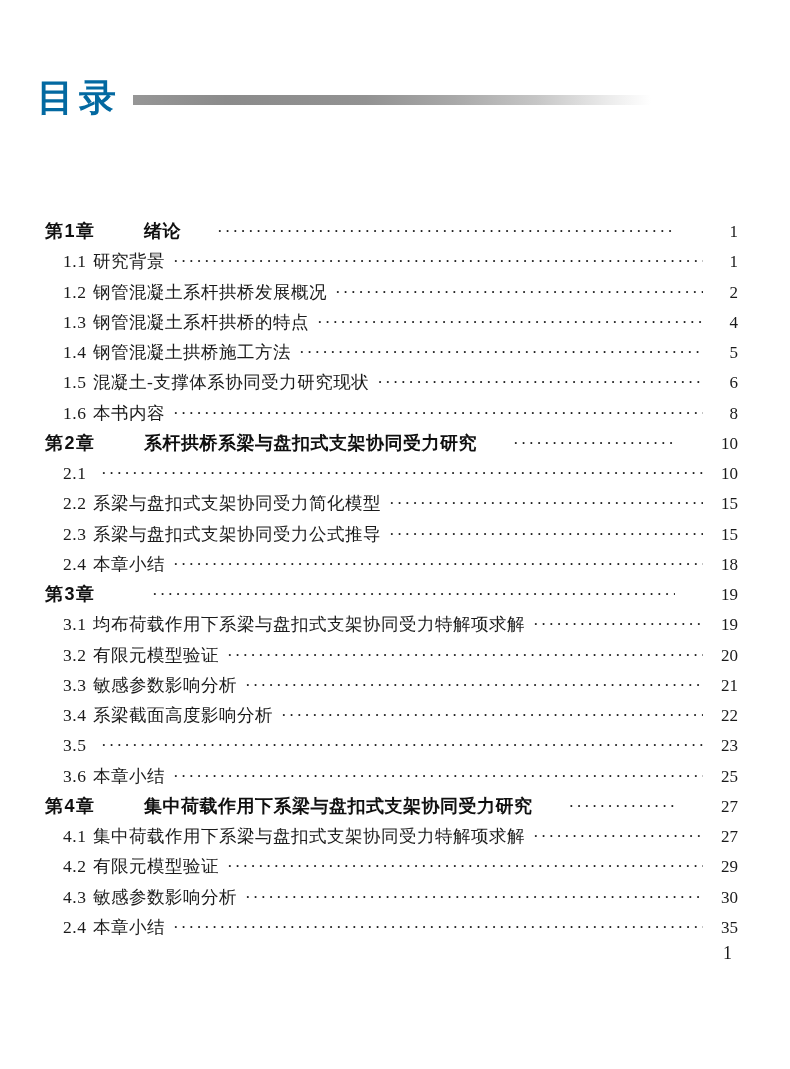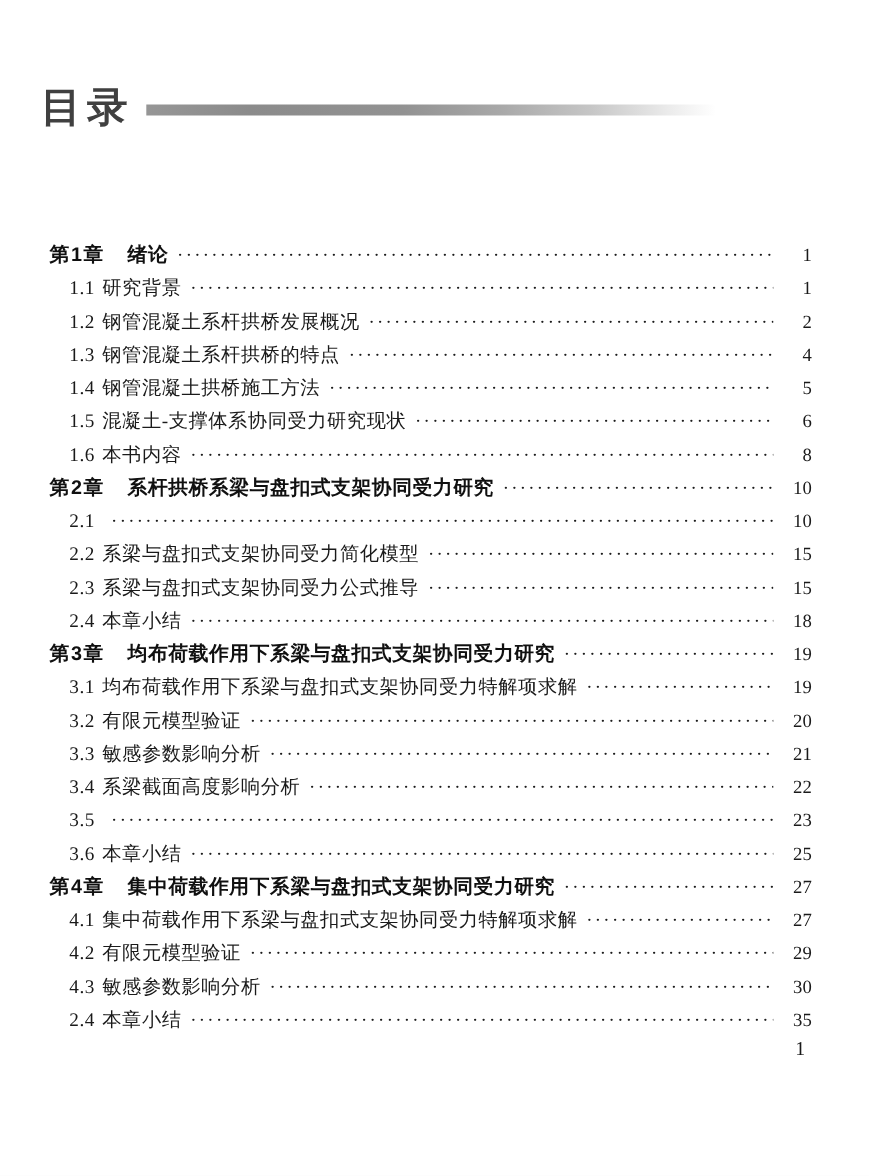--- a/index.html
+++ b/index.html
@@ -18,21 +18,21 @@
   .page-title {
     position: absolute;
     left: 37px;
     top: 78px;
     margin: 0;
     font-family: "Liberation Sans", "DejaVu Sans", sans-serif;
     font-weight: 700;
     font-size: 37px;
     line-height: 1.1;
     letter-spacing: 5px;
-    color: #404040;
+    color: #0369a1;
   }
   .title-rule {
     position: absolute;
     left: 133px;
     top: 95px;
     width: 518px;
     height: 10px;
     background: linear-gradient(to right,
       #969696 0%, #8b8b8b 18%, #929292 45%,
       #a8a8a8 62%, #c6c6c6 78%, #ececec 92%, #ffffff 100%);
@@ -51,20 +51,21 @@
     height: 30.25px;
     line-height: 30.25px;
     font-size: 17.5px;
     white-space: nowrap;
   }
   .toc-row.chapter {
     font-family: "Liberation Sans", "DejaVu Sans", sans-serif;
     font-weight: 700;
     font-size: 18px;
     color: #101010;
+    gap: 28px;
   }
   .toc-row.section {
     font-family: "Liberation Serif", "DejaVu Serif", serif;
     font-weight: 400;
     color: #1a1a1a;
   }
   .toc-row .entry-num { flex: 0 0 auto; }
   .toc-row.chapter .entry-num {
     width: 62px;
     margin-right: 9px;
@@ -184,21 +185,20 @@
       <span class="entry-page">15</span>
     </div>
       <div class="toc-row section">
       <span class="entry-num">2.4</span>
       <span class="entry-title">本章小结</span>
       <span class="leader">································································································································································</span>
       <span class="entry-page">18</span>
     </div>
       <div class="toc-row chapter">
       <span class="entry-num">第3章</span>
-      <span class="entry-title">均布荷载作用下系梁与盘扣式支架协同受力研究</span>
       <span class="leader">································································································································································</span>
       <span class="entry-page">19</span>
     </div>
       <div class="toc-row section">
       <span class="entry-num">3.1</span>
       <span class="entry-title">均布荷载作用下系梁与盘扣式支架协同受力特解项求解</span>
       <span class="leader">································································································································································</span>
       <span class="entry-page">19</span>
     </div>
       <div class="toc-row section">

